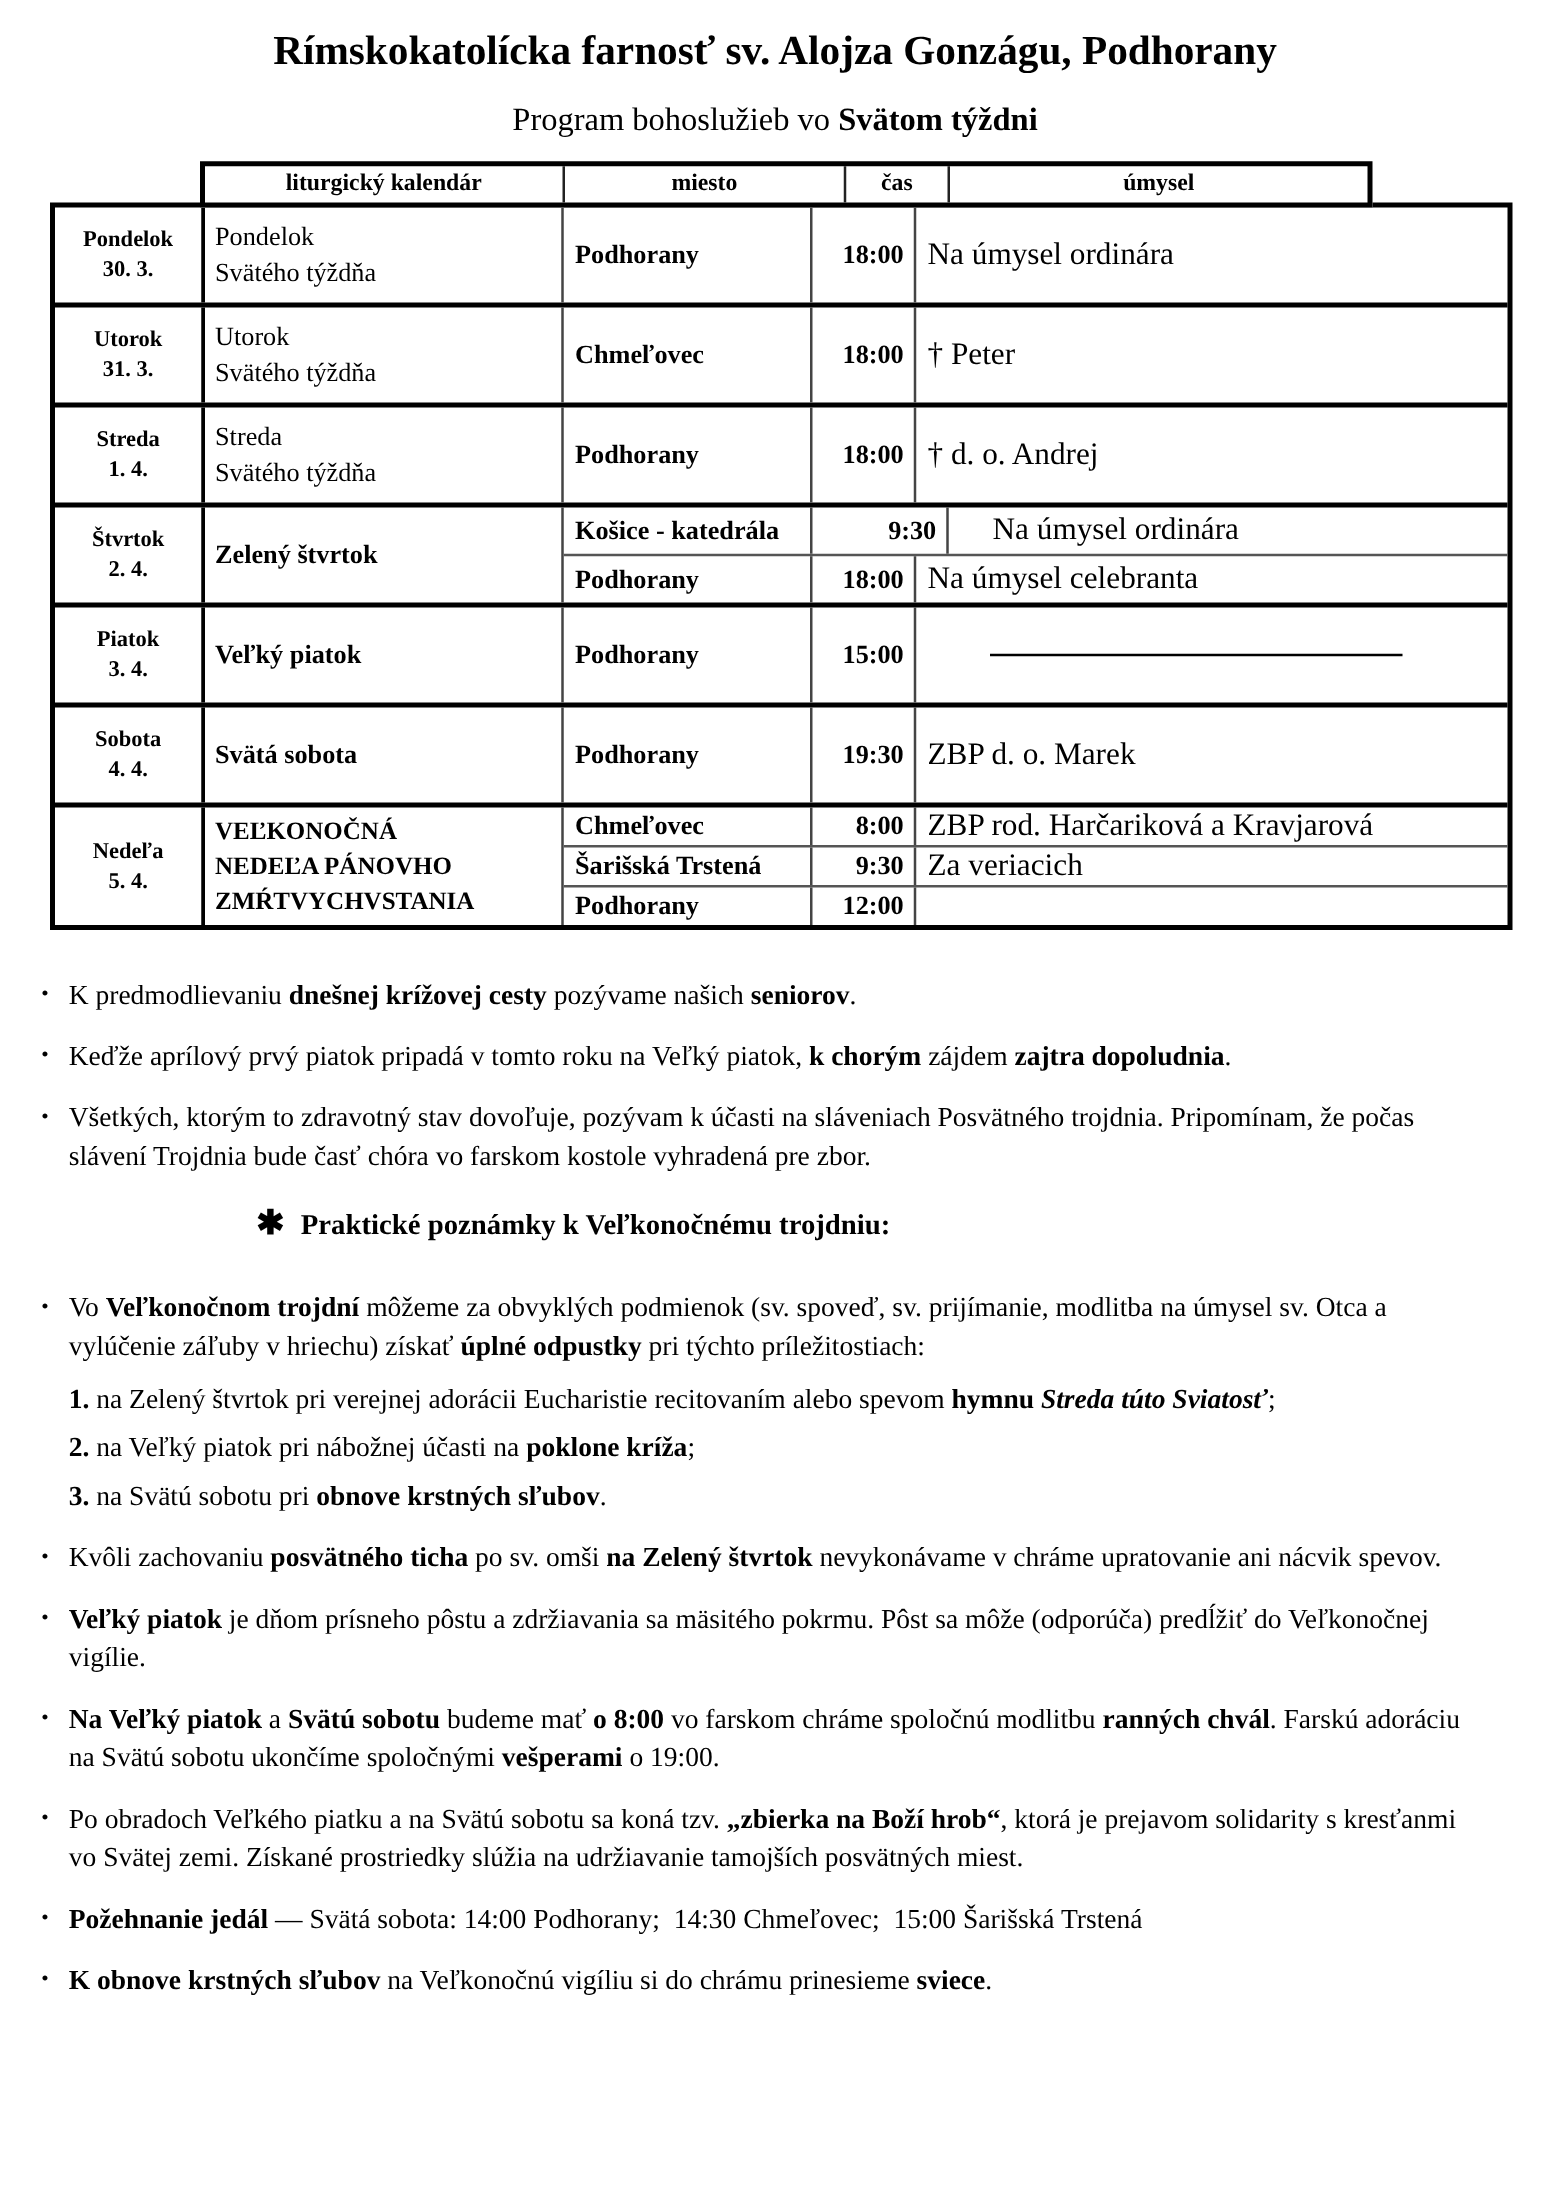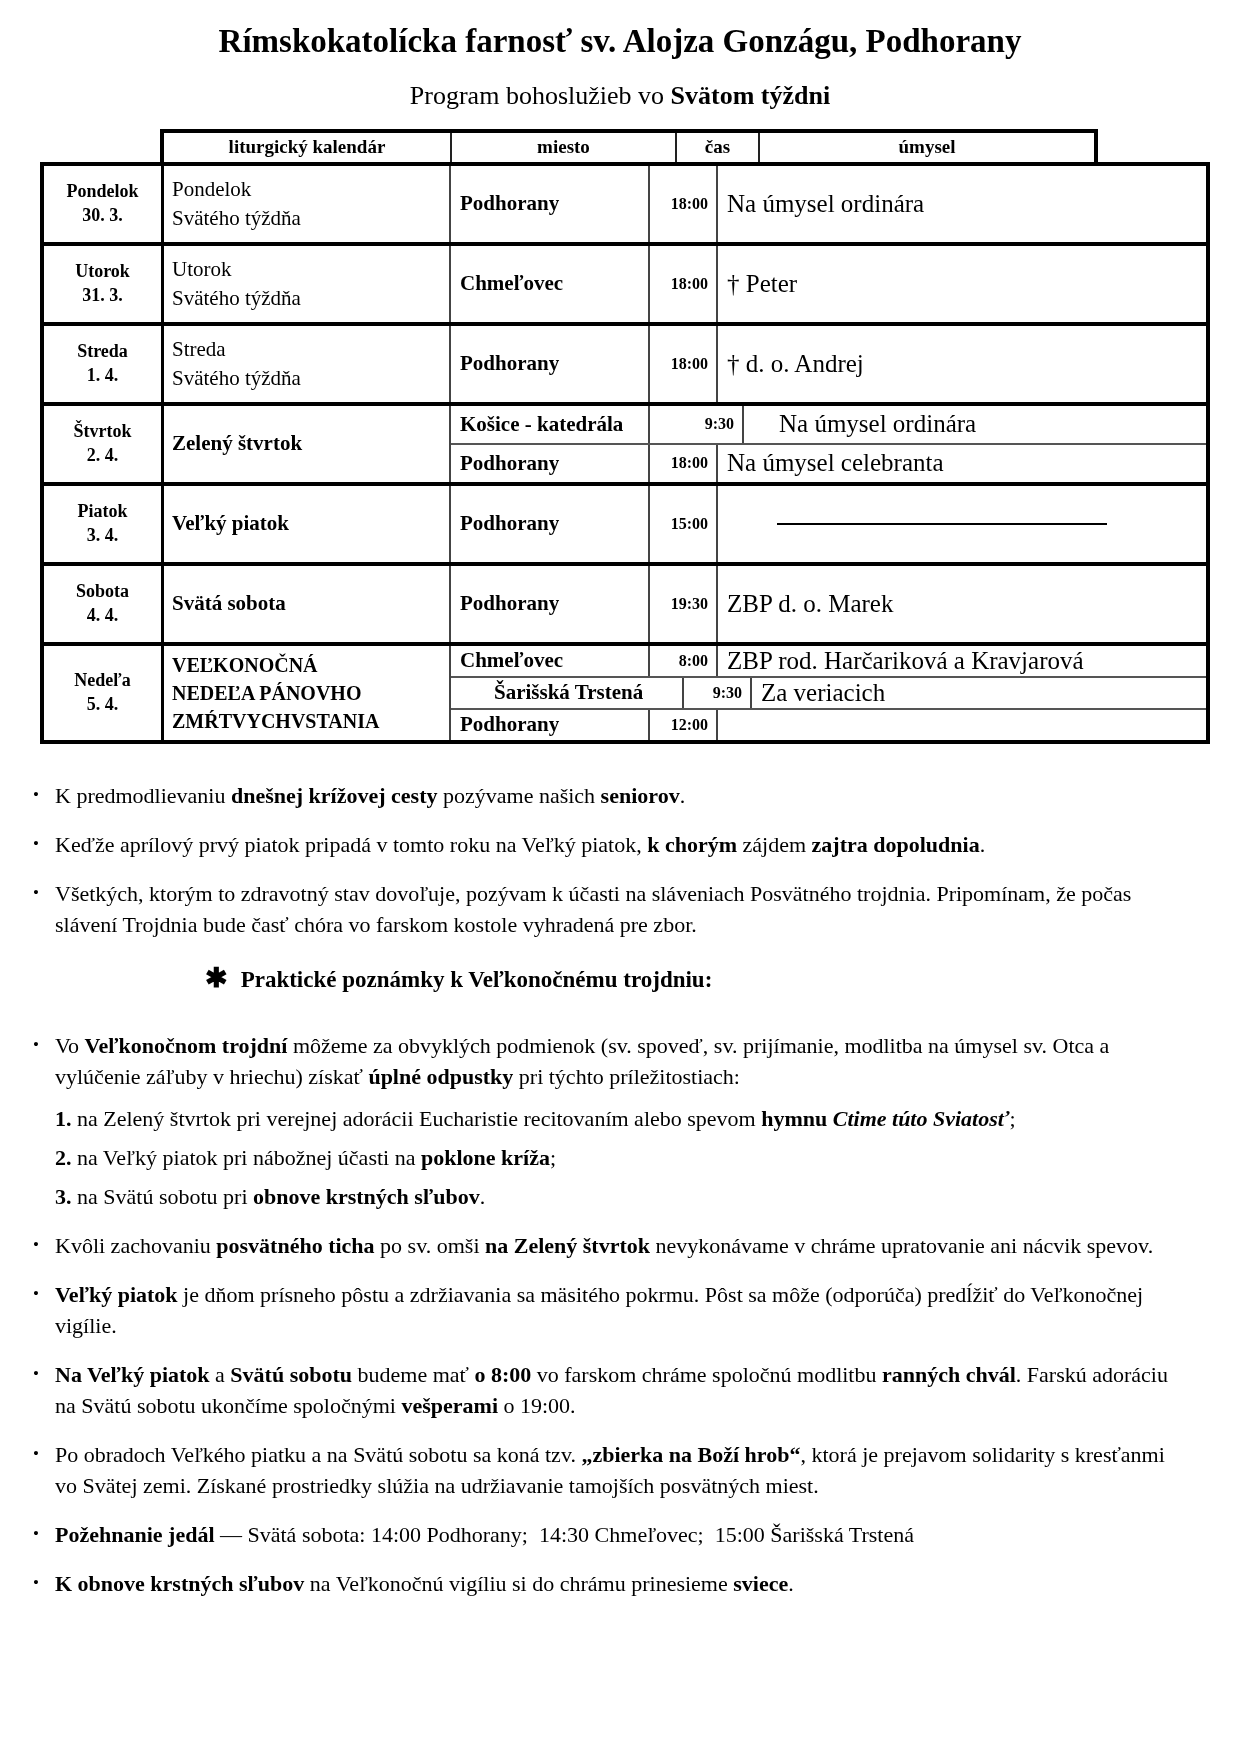--- a/index.html
+++ b/index.html
@@ -31,23 +31,23 @@
   .ccal{box-sizing:border-box;width:287px;border-right:2px solid #444;
         display:flex;flex-direction:column;justify-content:center;
         font-size:21px;line-height:1.35;padding:3px 4px 3px 8px;}
   .ccal.bold{font-weight:bold;}
   .ccal.caps{font-weight:bold;font-size:20px;line-height:1.4;}
   .centries{flex:1;display:flex;flex-direction:column;}
   .entry{display:flex;flex:1;}
   .entry + .entry{border-top:2px solid #555;}
   .eplace{box-sizing:border-box;width:199px;border-right:2px solid #444;
           display:flex;align-items:center;padding-left:9px;font-weight:bold;font-size:21px;}
-  .etime{box-sizing:border-box;width:68px;border-right:2px solid #444;
+  .etime{box-sizing:border-box;width:83px;border-right:2px solid #444;
          display:flex;align-items:center;justify-content:flex-end;padding-right:8px;
-         font-weight:bold;font-size:16px;}
+         font-weight:bold;font-size:21px;}
   .eint{flex:1;display:flex;align-items:center;padding-left:9px;font-size:25px;}
   .rule{width:330px;border-top:2px solid #000;margin-left:50px;}
 
   
   .bullets{margin-top:36px;}
   .bitem{position:relative;margin:18px 50px 18px 55px;font-size:22px;line-height:31px;}
   .dot{position:absolute;left:-22px;top:-1px;font-size:17px;}
   .rich{white-space:pre-wrap;}
   .numbered{margin-top:11px;white-space:pre-wrap;}
   .numbered + .numbered{margin-top:8px;}
@@ -188,21 +188,21 @@
             <div>VEĽKONOČNÁ</div>
             <div>NEDEĽA PÁNOVHO</div>
             <div>ZMŔTVYCHVSTANIA</div>
           </div>
           <div class="centries">
             <div class="entry" style="min-height: 30px;">
               <div class="eplace">Chmeľovec</div>
               <div class="etime">8:00</div>
               <div class="eint">ZBP rod. Harčariková a Kravjarová</div>
             </div>
-            <div class="entry" style="min-height: 30px; padding-left: 34px;">
+            <div class="entry" style="min-height: 30px;">
               <div class="eplace">Šarišská Trstená</div>
               <div class="etime">9:30</div>
               <div class="eint">Za veriacich</div>
             </div>
             <div class="entry" style="min-height: 30px;">
               <div class="eplace">Podhorany</div>
               <div class="etime">12:00</div>
               <div class="eint"></div>
             </div>
           </div>
@@ -224,21 +224,21 @@
         <div class="rich"><span>Všetkých, ktorým to zdravotný stav dovoľuje, pozývam k účasti na sláveniach Posvätného trojdnia. Pripomínam, že počas slávení Trojdnia bude časť chóra vo farskom kostole vyhradená pre zbor.</span></div>
       </div>
     </div>
 
   <div class="notes-heading"><span class="ast">✱</span><span>Praktické poznámky k Veľkonočnému trojdniu:</span></div>
 
   <div class="bullets" id="notes">
       <div class="bitem">
         <span class="dot">•</span>
         <div class="rich"><span>Vo </span><span class="seg-b ">Veľkonočnom trojdní</span><span> môžeme za obvyklých podmienok (sv. spoveď, sv. prijímanie, modlitba na úmysel sv. Otca a vylúčenie záľuby v hriechu) získať </span><span class="seg-b ">úplné odpustky</span><span> pri týchto príležitostiach:</span></div>
-        <div class="numbered"><span class="seg-b ">1.</span><span> na Zelený štvrtok pri verejnej adorácii Eucharistie recitovaním alebo spevom </span><span class="seg-b ">hymnu</span><span> </span><span class="seg-b seg-i">Ctime túto Sviatosť</span><span>;</span></div>
+        <div class="numbered"><span class="seg-b ">1.</span><span> na Zelený štvrtok pri verejnej adorácii Eucharistie recitovaním alebo spevom </span><span class="seg-b ">hymnu</span><span> </span><span class="seg-b seg-i">Streda túto Sviatosť</span><span>;</span></div>
         <div class="numbered"><span class="seg-b ">2.</span><span> na Veľký piatok pri nábožnej účasti na </span><span class="seg-b ">poklone kríža</span><span>;</span></div>
         <div class="numbered"><span class="seg-b ">3.</span><span> na Svätú sobotu pri </span><span class="seg-b ">obnove krstných sľubov</span><span>.</span></div>
       </div>
       <div class="bitem">
         <span class="dot">•</span>
         <div class="rich"><span>Kvôli zachovaniu </span><span class="seg-b ">posvätného ticha</span><span> po sv. omši </span><span class="seg-b ">na Zelený štvrtok</span><span> nevykonávame v chráme upratovanie ani nácvik spevov.</span></div>
       </div>
       <div class="bitem">
         <span class="dot">•</span>
         <div class="rich"><span class="seg-b ">Veľký piatok</span><span> je dňom prísneho pôstu a zdržiavania sa mäsitého pokrmu. Pôst sa môže (odporúča) predĺžiť do Veľkonočnej vigílie.</span></div>

